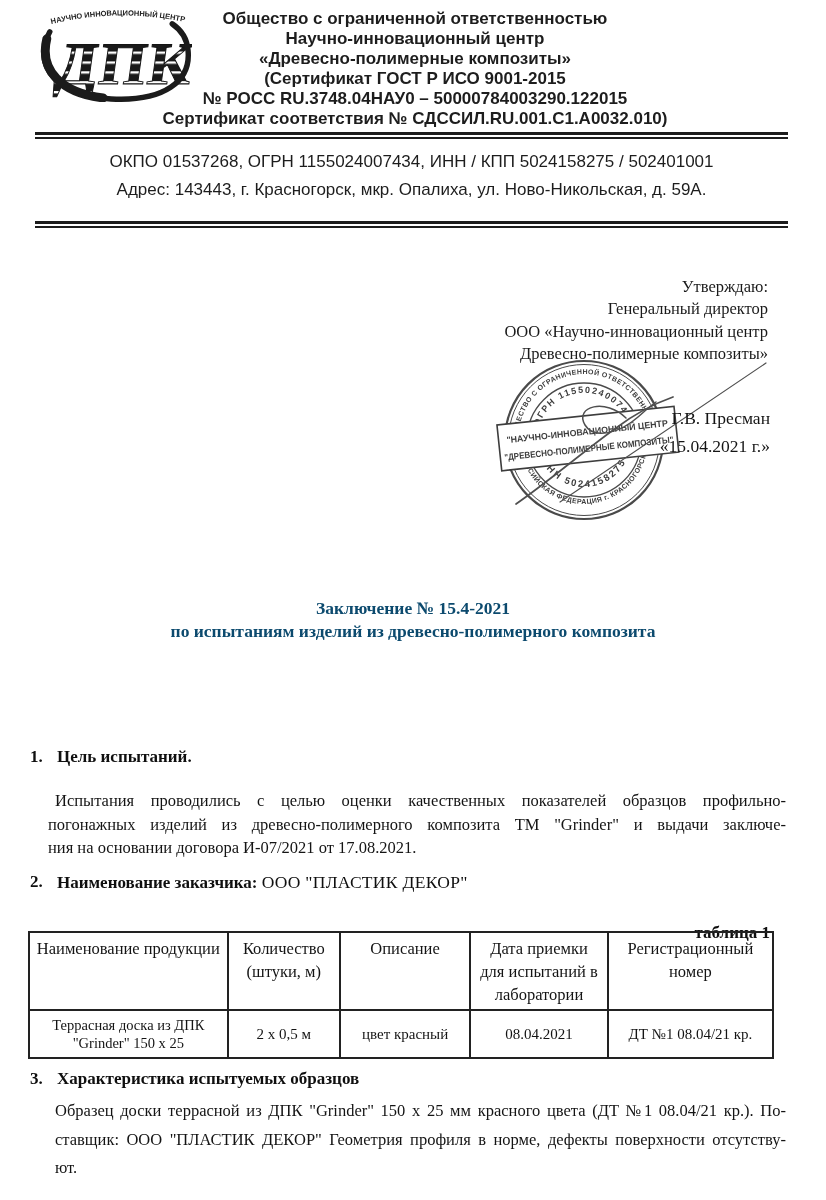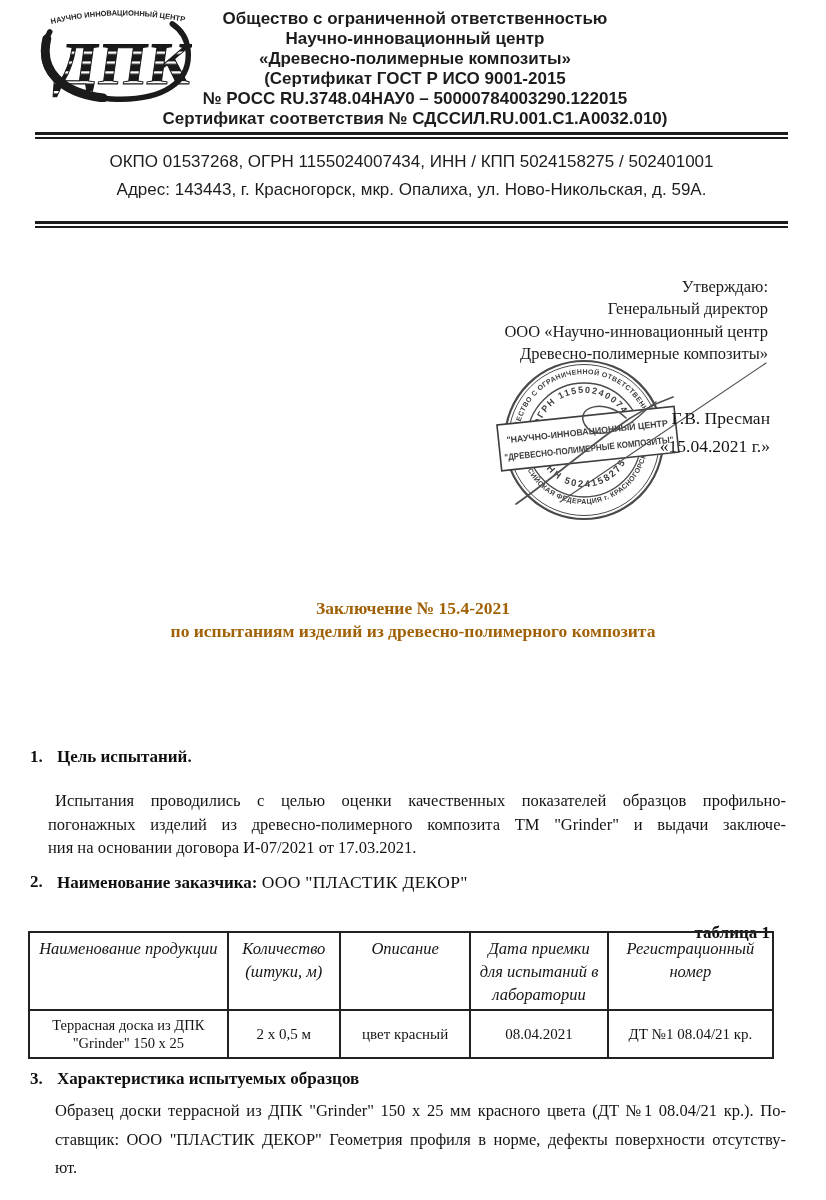--- a/index.html
+++ b/index.html
@@ -16,39 +16,39 @@
   .contact{position:absolute;left:35px;top:148px;width:753px;text-align:center;
            font-family:"Liberation Sans",sans-serif;font-weight:normal;font-size:17px;line-height:27.5px;color:#1d1d1d;}
   
   .approval{position:absolute;right:58px;top:256px;text-align:right;
             font-size:16.5px;line-height:22.3px;color:#1a1a1a;margin-top:20px;}
   .stamp{position:absolute;left:468px;top:352px;z-index:1;}
   .signer{position:absolute;right:56px;top:404px;text-align:right;z-index:5;
           font-size:17.5px;line-height:28px;color:#151515;}
   
   .doc-title{position:absolute;left:0;top:597px;width:826px;text-align:center;
-             font-weight:bold;font-size:17.5px;line-height:23px;color:#a16207;}
+             font-weight:bold;font-size:17.5px;line-height:23px;color:#0c4a6e;}
   
   .sec-head{position:absolute;left:30px;display:flex;font-weight:bold;font-size:17px;color:#0f0f0f;}
   .sec-head .num{width:27px;flex:0 0 27px;}
   .s1-head{top:747px;}
   .s2-head{top:872px;font-size:17px;}
   .s2-head .customer{font-weight:normal;font-size:17.5px;letter-spacing:.3px;}
   .s3-head{top:1069px;}
   .para{position:absolute;font-size:16.5px;color:#141414;}
   .s1-para{left:48px;top:789px;width:738px;line-height:23.5px;}
   .s3-para{left:55px;top:1097px;width:731px;line-height:28.5px;}
   .jline{text-align:justify;text-align-last:justify;}
   .indent{padding-left:7px;}
   .tbl-caption{position:absolute;right:56px;top:902px;font-weight:bold;font-size:17px;color:#0f0f0f;margin-top:21px;}
   
   .tbl{position:absolute;left:28px;top:931px;width:746px;border-collapse:collapse;
        font-size:15px;color:#141414;table-layout:fixed;}
   .tbl td{border:2px solid #222;text-align:center;padding:3px 6px;}
-  .tbl .hrow td{height:62px;vertical-align:top;font-style:italic;font-size:16.5px;line-height:1.38;padding-top:5px;}
+  .tbl .hrow td{height:62px;vertical-align:top;font-size:16.5px;line-height:1.38;padding-top:5px;}
   .tbl .drow td{height:40px;vertical-align:middle;line-height:1.25;}
   .tbl .drow td.c0{font-size:14.5px;}
 </style>
 </head>
 <body>
 
 <div class="page">
 
   <svg class="logo" width="158" height="97" viewBox="0 0 160 98" aria-hidden="true">
     <defs>
@@ -143,21 +143,21 @@
     <div>по испытаниям изделий из древесно-полимерного композита</div>
   </div>
 
   <div class="sec-head s1-head">
     <span class="num">1.</span>
     <span>Цель испытаний.</span>
   </div>
   <div class="para s1-para">
     <div class="jline indent">Испытания проводились с целью оценки качественных показателей образцов профильно-</div>
     <div class="jline">погонажных изделий из древесно-полимерного композита ТМ "Grinder" и выдачи заключе-</div>
-    <div>ния на основании договора И-07/2021 от 17.03.2021.</div>
+    <div>ния на основании договора И-07/2021 от 17.08.2021.</div>
   </div>
 
   <div class="sec-head s2-head">
     <span class="num">2.</span>
     <span><span>Наименование заказчика:</span>&nbsp;<span class="customer">ООО "ПЛАСТИК ДЕКОР"</span></span>
   </div>
 
   <div class="tbl-caption">таблица 1</div>
 
   <table class="tbl">

